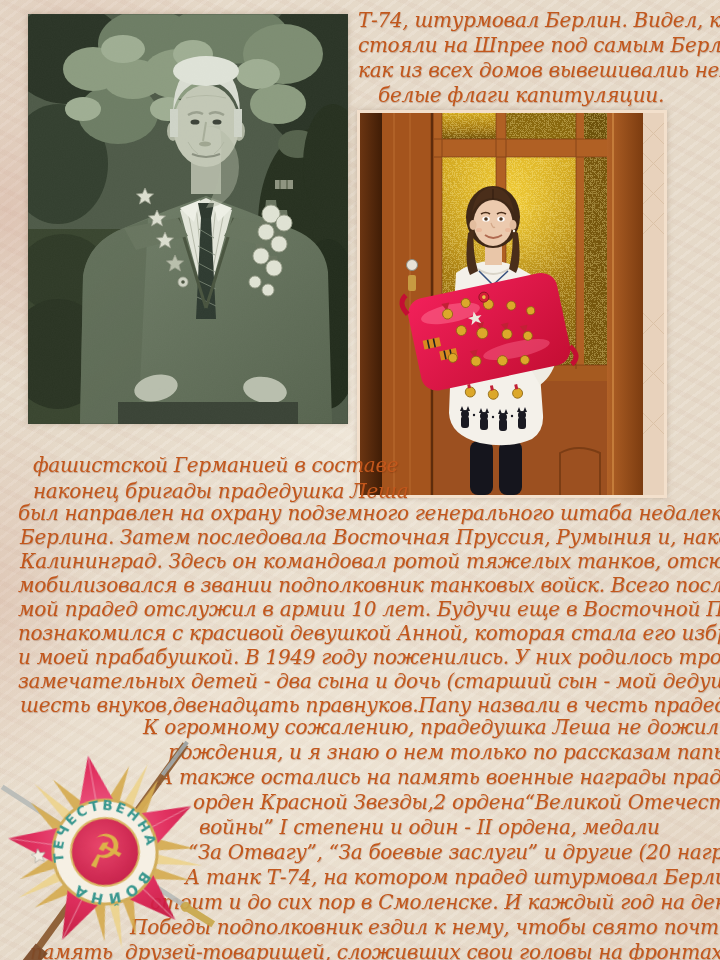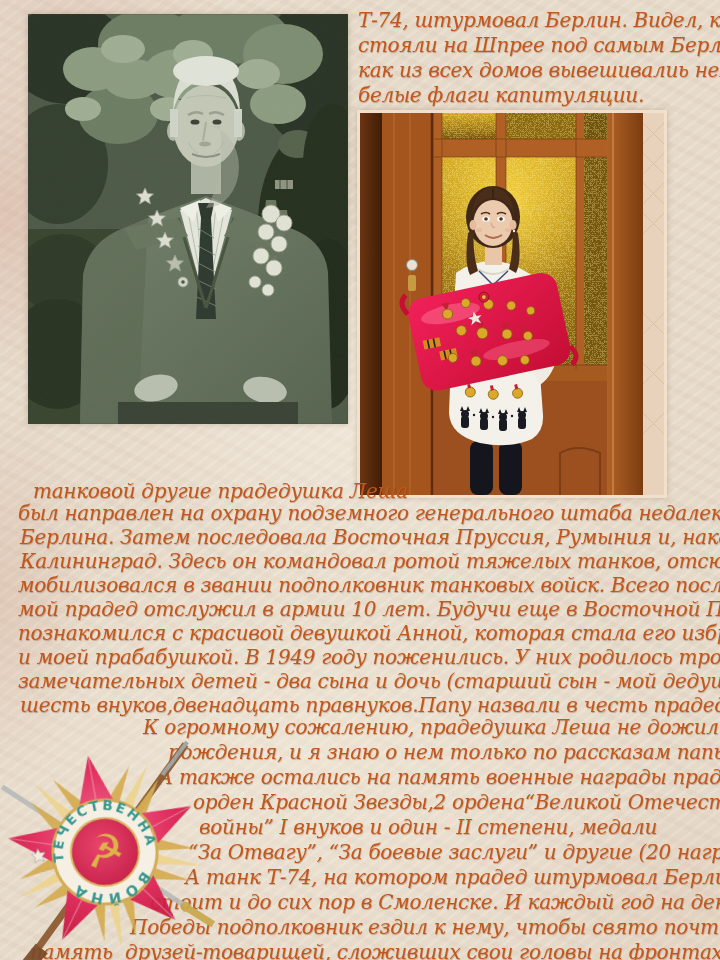--- a/index.html
+++ b/index.html
@@ -371,38 +371,39 @@
             <circle cx="133" cy="304" r="1.2"></circle>
             <circle cx="152" cy="303" r="1.2"></circle>
         </g>
       </g>
     </svg>
   </div>
 
   <div class="tl" style="left:358px; top:8px">Т-74, штурмовал Берлин. Видел, когда</div>
   <div class="tl" style="left:358px; top:33px">стояли на Шпрее под самым Берлином,</div>
   <div class="tl" style="left:358px; top:58px">как из всех домов вывешивалиь немцами</div>
-  <div class="tl" style="left:358px; top:83px">белые флаги капитуляции.</div>
-
-  <div class="tl" style="left:33px; top:479px">танковой другие прадедушка Леша</div>
+  <div class="tl" style="left:378px; top:83px">белые флаги капитуляции.</div>
+
+  <div class="tl" style="left:33px; top:453px">фашистской Германией в составе</div>
+  <div class="tl" style="left:33px; top:479px">наконец бригады прадедушка Леша</div>
   <div class="tl" style="left:18px; top:501px">был направлен на охрану подземного генерального штаба недалеко от</div>
   <div class="tl" style="left:20px; top:525px">Берлина. Затем последовала Восточная Пруссия, Румыния и, наконец,</div>
   <div class="tl" style="left:20px; top:549px">Калининград. Здесь он командовал ротой тяжелых танков, отсюда и</div>
   <div class="tl" style="left:18px; top:573px">мобилизовался  в звании подполковник танковых войск. Всего после войны</div>
   <div class="tl" style="left:18px; top:597px">мой прадед отслужил в армии 10 лет. Будучи еще в Восточной Пруссии,</div>
   <div class="tl" style="left:18px; top:621px">познакомился с красивой девушкой Анной, которая стала его избранницей</div>
   <div class="tl" style="left:18px; top:645px">и моей прабабушкой. В 1949 году поженились. У них родилось трое</div>
   <div class="tl" style="left:18px; top:669px">замечательных детей - два сына  и дочь (старший сын - мой дедушка Саша),</div>
   <div class="tl" style="left:20px; top:693px">шесть внуков,двенадцать правнуков.Папу назвали в честь прадеда-Алексеем.</div>
 
   <div class="tl" style="left:143px; top:715px">К огромному сожалению, прадедушка Леша не дожил до моего</div>
   <div class="tl" style="left:168px; top:740px">рождения, и я знаю о нем только  по рассказам папы.</div>
   <div class="tl" style="left:158px; top:765px">А также остались на память военные награды прадедушки:</div>
   <div class="tl" style="left:193px; top:790px">орден Красной Звезды,2 ордена“Великой Отечественной</div>
-  <div class="tl" style="left:199px; top:815px">войны”  I внуков и один - II степени, медали</div>
+  <div class="tl" style="left:199px; top:815px">войны”  I степени и один - II ордена, медали</div>
   <div class="tl" style="left:188px; top:840px">“За Отвагу”, “За боевые заслуги”  и другие (20 наград).</div>
   <div class="tl" style="left:185px; top:865px">А  танк Т-74, на котором прадед штурмовал Берлин,</div>
   <div class="tl" style="left:150px; top:890px">стоит и до сих пор в Смоленске. И каждый год на день</div>
   <div class="tl" style="left:130px; top:915px">Победы подполковник ездил к нему, чтобы свято почтить</div>
   <div class="tl" style="left:30px;  top:940px">память</div>
   <div class="tl" style="left:125px; top:940px">друзей-товарищей, сложивших свои головы на фронтах войны...</div>
 
   <div id="emblem">
     <svg width="250" height="250" viewBox="-125 -125 250 250">
       <defs>

